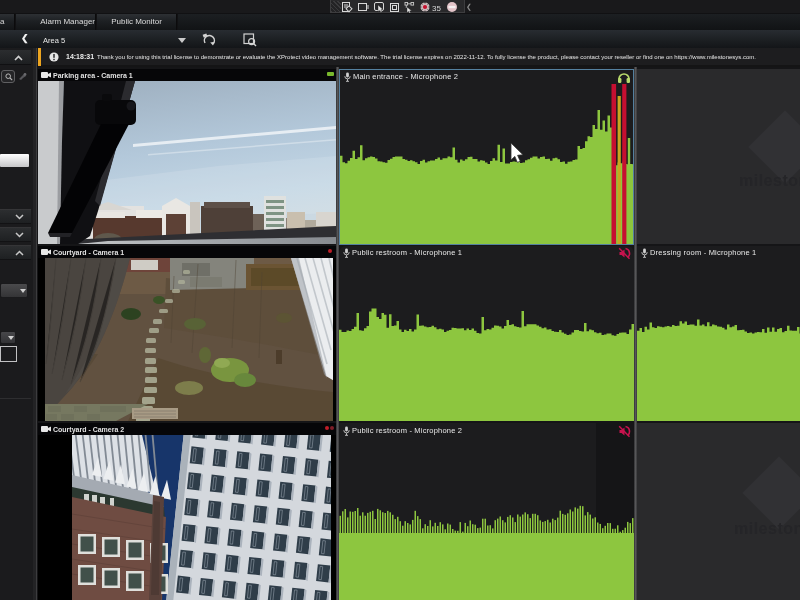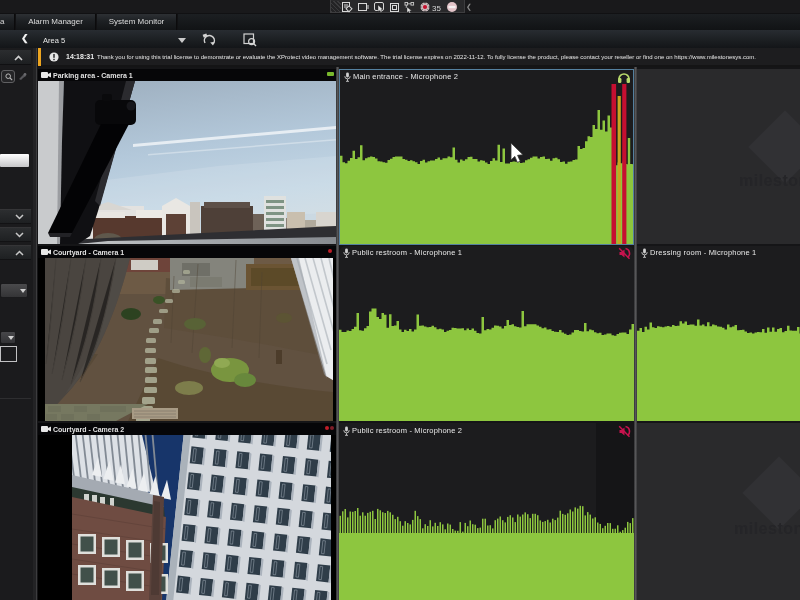--- a/index.html
+++ b/index.html
@@ -47,22 +47,22 @@
         <line x1="79.3" y1="9.7" x2="80.4" y2="8.6"></line>
       </g>
 </g>
 <text x="90" y="9.5" font-family="Liberation Sans" font-size="8" fill="#d8d8d8">35</text>
 <circle cx="110" cy="6" r="5" fill="#e3c4c9"></circle>
 <rect x="106.5" y="4.9" width="7" height="2.3" fill="#f6f0f1"></rect>
 </svg>
 <div class="abs" style="left:466px;top:3px;width:6px;height:8px;color:#8a8a8a;font-size:7px;">❮</div>
 <div class="abs" style="left:0;top:13px;width:800px;height:17px;background:#111113;"></div>
 <div class="abs" style="left:0;top:14px;width:15px;height:16px;background:linear-gradient(#2d3034,#1d2023 45%,#131517);border-right:1px solid #0b0b0c;color:#d8d8d8;font-size:8px;line-height:16px;">a</div>
-<div class="abs" style="left:16px;top:14px;width:80px;height:16px;background:linear-gradient(#2d3034,#1d2023 45%,#131517);border-right:1px solid #0b0b0c;color:#dcdcdc;font-size:8px;line-height:16px;text-align:center;">Alarm Manager</div>
-<div class="abs" style="left:97px;top:14px;width:80px;height:16px;background:linear-gradient(#2d3034,#1d2023 45%,#131517);border-right:1px solid #0b0b0c;color:#dcdcdc;font-size:8px;line-height:16px;text-align:center;">System Monitor</div>
+<div class="abs" style="left:16px;top:14px;width:80px;height:16px;background:linear-gradient(#2d3034,#1d2023 45%,#131517);border-right:1px solid #0b0b0c;color:#dcdcdc;font-size:8px;line-height:16px;text-align:right;">Alarm Manager</div>
+<div class="abs" style="left:97px;top:14px;width:80px;height:16px;background:linear-gradient(#2d3034,#1d2023 45%,#131517);border-right:1px solid #0b0b0c;color:#dcdcdc;font-size:8px;line-height:16px;text-align:center;">Public Monitor</div>
 <div class="abs" style="left:178px;top:14px;width:622px;height:16px;background:linear-gradient(#1c1f22,#111315);"></div>
 <div class="abs" style="left:0;top:30px;width:800px;height:18px;background:linear-gradient(#282c31,#1b1e21 60%,#131518);"></div>
 <div class="abs" style="left:21px;top:33px;width:10px;height:12px;color:#f0f0f0;font-size:9px;font-weight:700;">❮</div>
 <div class="abs" style="left:43px;top:36px;color:#e8e8e8;font-size:7.5px;">Area 5</div>
 <div class="abs" style="left:178px;top:35px;width:0;height:0;border-left:4px solid transparent;border-right:4px solid transparent;border-top:5px solid #cacaca;margin-top:3px;"></div>
 <svg class="abs" style="left:202px;top:33px;" width="14" height="13" viewBox="0 0 14 13">
 <path d="M3,10 a5 5 0 1 1 8,1" fill="none" stroke="#d2d2d2" stroke-width="1.5"></path>
 <polygon points="11,12.5 8.2,9.6 12.6,8.8" fill="#d2d2d2"></polygon>
 <rect x="1" y="1" width="4" height="3" fill="#d2d2d2" transform="rotate(-20 3 2.5)"></rect>
 </svg>

